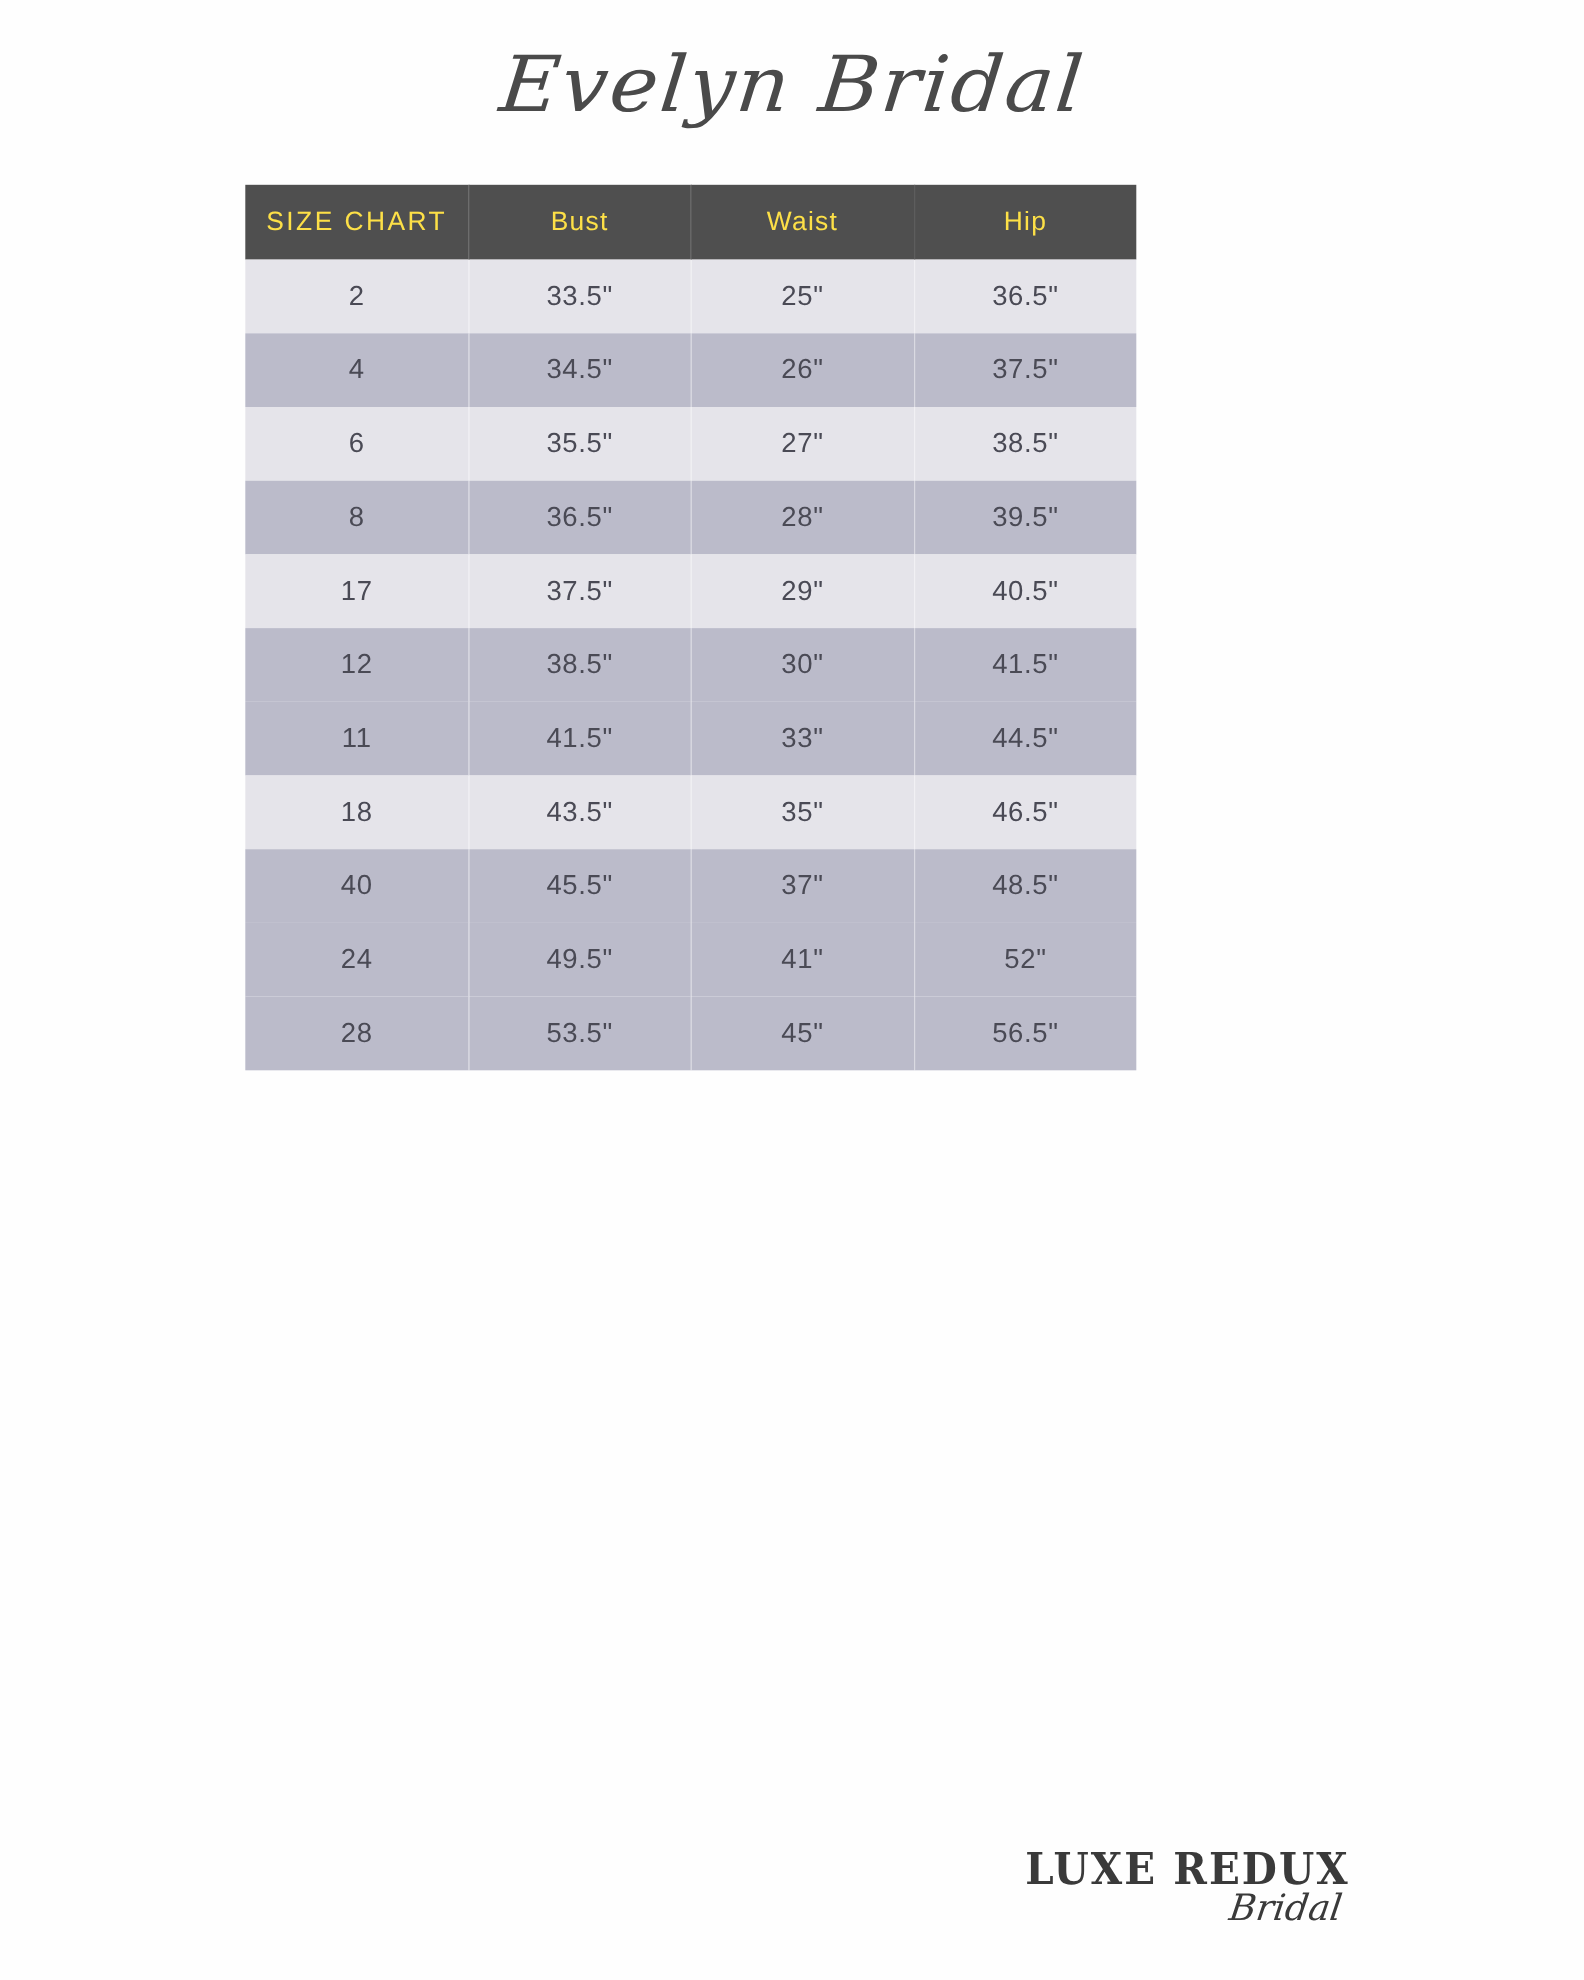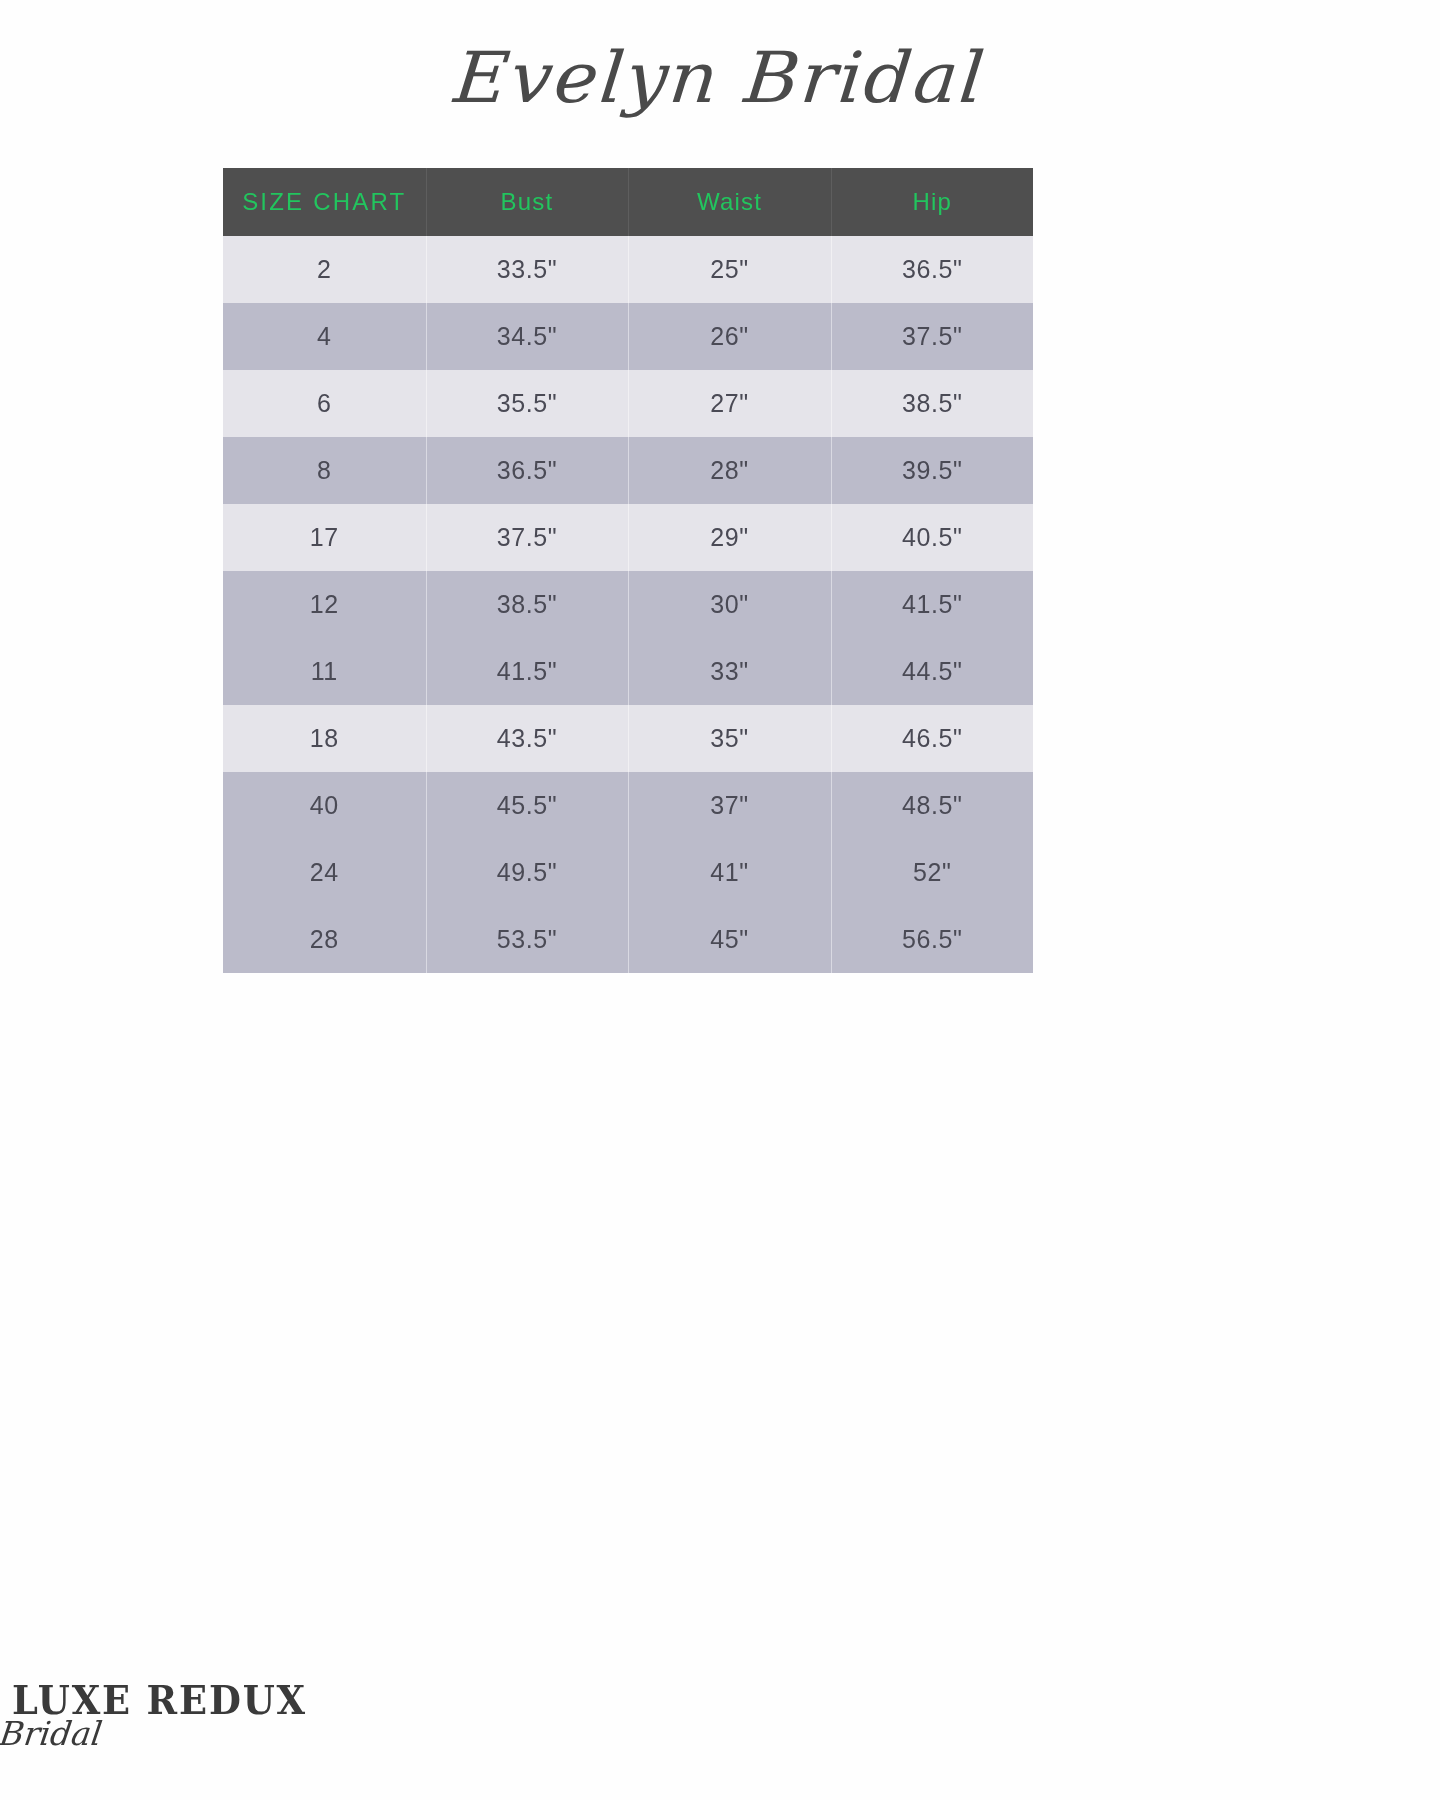--- a/index.html
+++ b/index.html
@@ -52,21 +52,21 @@
     border-collapse: collapse;
     table-layout: fixed;
   }
   .chart col.c-size { width: 203px; }
   .chart col.c-bust { width: 202px; }
   .chart col.c-waist { width: 203px; }
   .chart col.c-hip  { width: 202px; }
 
   .chart thead th {
     background: #4f4f4f;
-    color: #22c55e;
+    color: #fde047;
     font-weight: 400;
     font-size: 24px;
     height: 68px;
     text-align: center;
     vertical-align: middle;
     letter-spacing: 1.2px;
     border-right: 1px solid #5e5e5e;
     box-sizing: border-box;
   }
   .chart thead th:last-child { border-right: none; }
@@ -89,21 +89,21 @@
 
   .chart tbody tr.row-light td { background: #e5e4ea; }
   .chart tbody tr.row-dark  td { background: #bbbbca; }
 
   
   .footer-logo {
     position: absolute;
     left: 0;
     top: 1676px;
     width: 1220px;
-    text-align: left;
+    text-align: right;
   }
   .footer-logo-inner {
     position: relative;
     display: inline-block;
     width: 300px;
     height: 110px;
   }
   .logo-main {
     position: absolute;
     top: 0;

